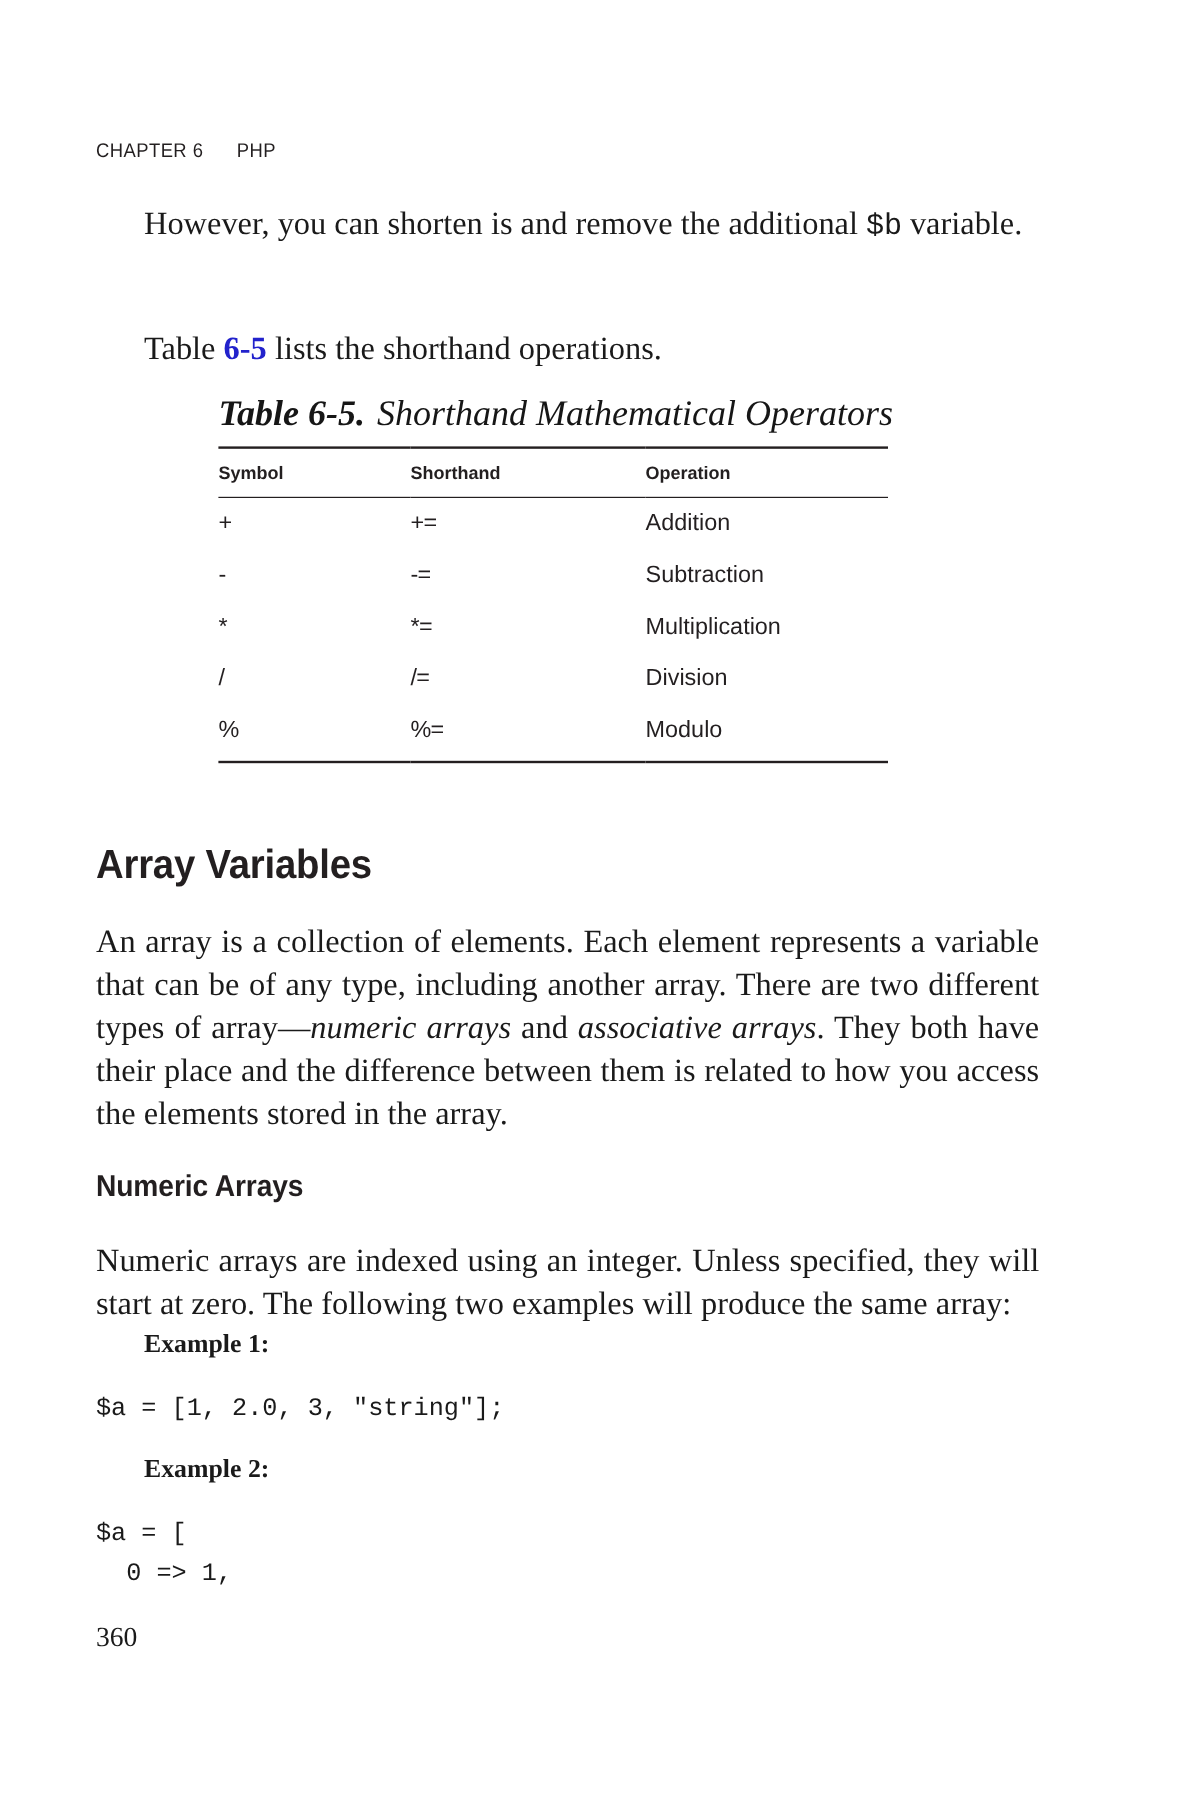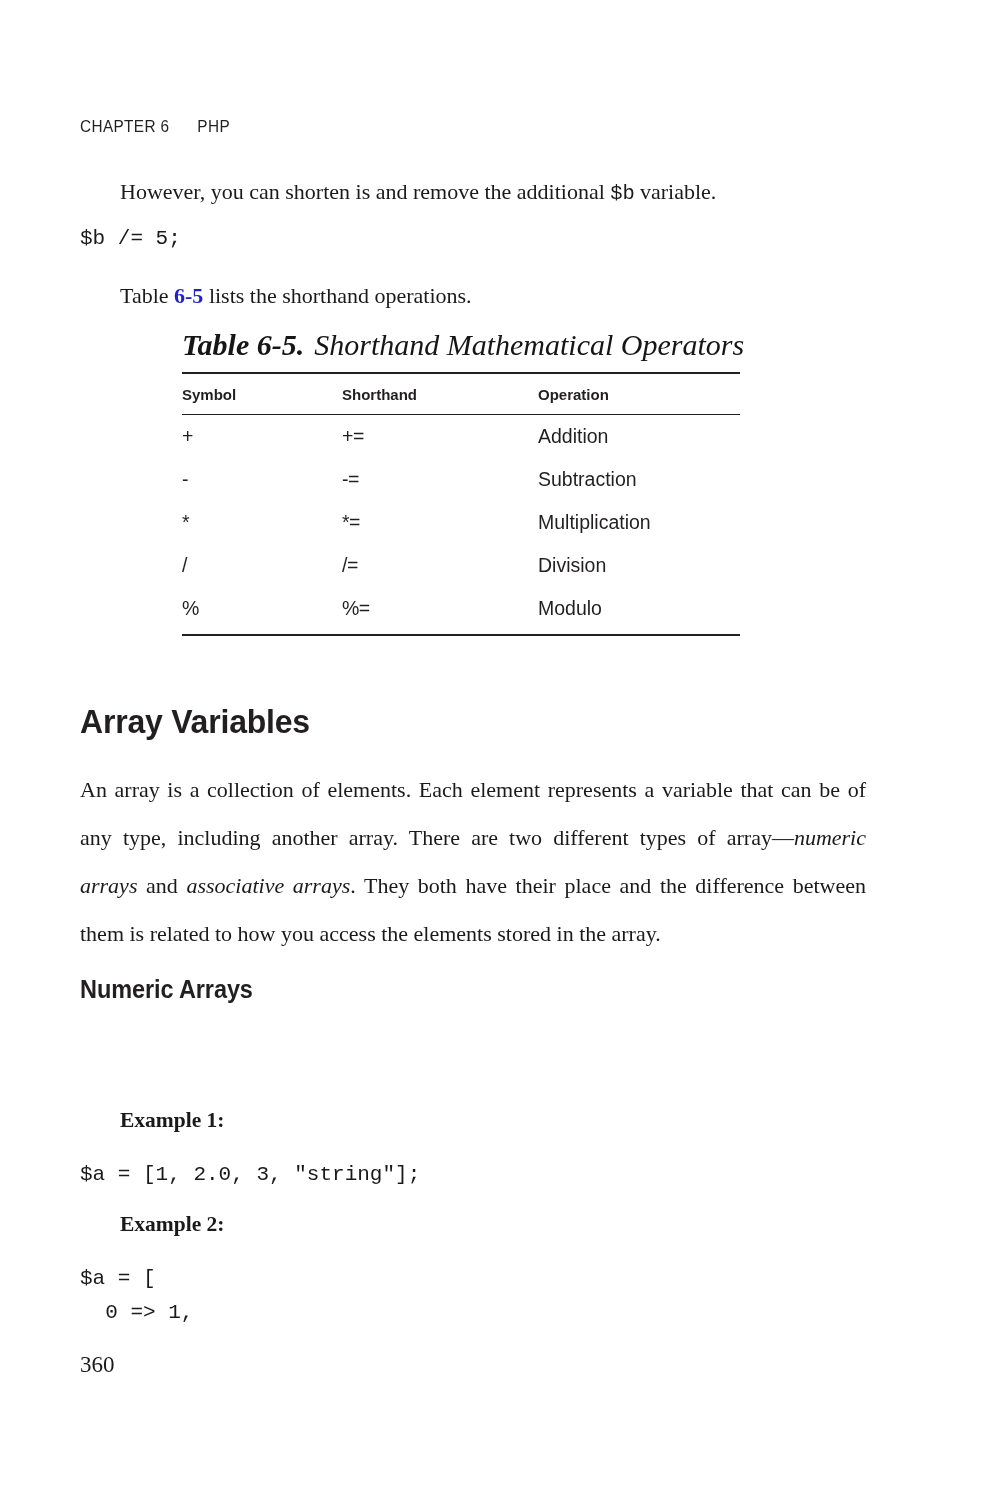--- a/index.html
+++ b/index.html
@@ -36,22 +36,22 @@
     letter-spacing: 0.4px;
     color: #231f20;
     white-space: pre;
     transform: scaleX(0.93);
     transform-origin: left center;
   }
   .running-head .gap { display:inline-block; width: 30px; }
 
   p.body {
     margin: 0;
-    font-size: 22px;
-    line-height: 48px;
+    font-size: 27px;
+    line-height: 36px;
     text-align: justify;
     text-align-last: left;
     color: #1a1a1a;
     hyphens: none;
   }
   p.indent { text-indent: 40px; }
 
   .mono {
     font-family: "Liberation Mono", "DejaVu Sans Mono", monospace;
     font-size: 0.93em;
@@ -181,23 +181,20 @@
 <body>
 
 <div class="page">
 
   <div class="running-head"><span>CHAPTER 6</span><span class="gap"></span><span>PHP</span></div>
 
   <div class="abs" style="top:168px;">
     <p class="body indent"><span>However, you can shorten is and remove the additional </span><span class="mono">$b</span><span> variable.</span></p>
   </div>
 
-  <div class="abs" style="top:222px;">
-    <pre class="code">$b /= 5;</pre>
-  </div>
 
   <div class="abs" style="top:272px;">
     <p class="body indent"><span>Table </span><a class="xref" href="#" style="text-decoration:none;">6-5</a><span> lists the shorthand operations.</span></p>
   </div>
 
   <div class="table-wrap">
     <div class="table-caption"><span class="cap-label">Table 6-5.</span><span class="cap-space"></span><span class="cap-title">Shorthand Mathematical Operators</span></div>
 
     <table class="op-table">
       <colgroup>
@@ -243,20 +240,23 @@
   </div>
 
   <h1 class="h-major" style="top:702px;">Array Variables</h1>
 
   <div class="abs" style="top:766px;">
     <p class="body"><span>An array is a collection of elements. Each element represents a variable that can be of any type, including another array. There are two different types of array—</span><span class="ital">numeric arrays</span><span> and </span><span class="ital">associative arrays</span><span>. They both have their place and the difference between them is related to how you access the elements stored in the array.</span></p>
   </div>
 
   <h2 class="h-minor" style="top:975px;">Numeric Arrays</h2>
 
+  <div class="abs" style="top:1032px;">
+    <p class="body">Numeric arrays are indexed using an integer. Unless specified, they will start at zero. The following two examples will produce the same array:</p>
+  </div>
 
   <div class="example-label" style="top:1108px;">Example 1:</div>
   <div class="abs" style="top:1158px;">
     <pre class="code">$a = [1, 2.0, 3, "string"];</pre>
   </div>
 
   <div class="example-label" style="top:1212px;">Example 2:</div>
   <div class="abs" style="top:1262px;">
     <pre class="code">$a = [</pre>
     <pre class="code">  0 =&gt; 1,</pre>

